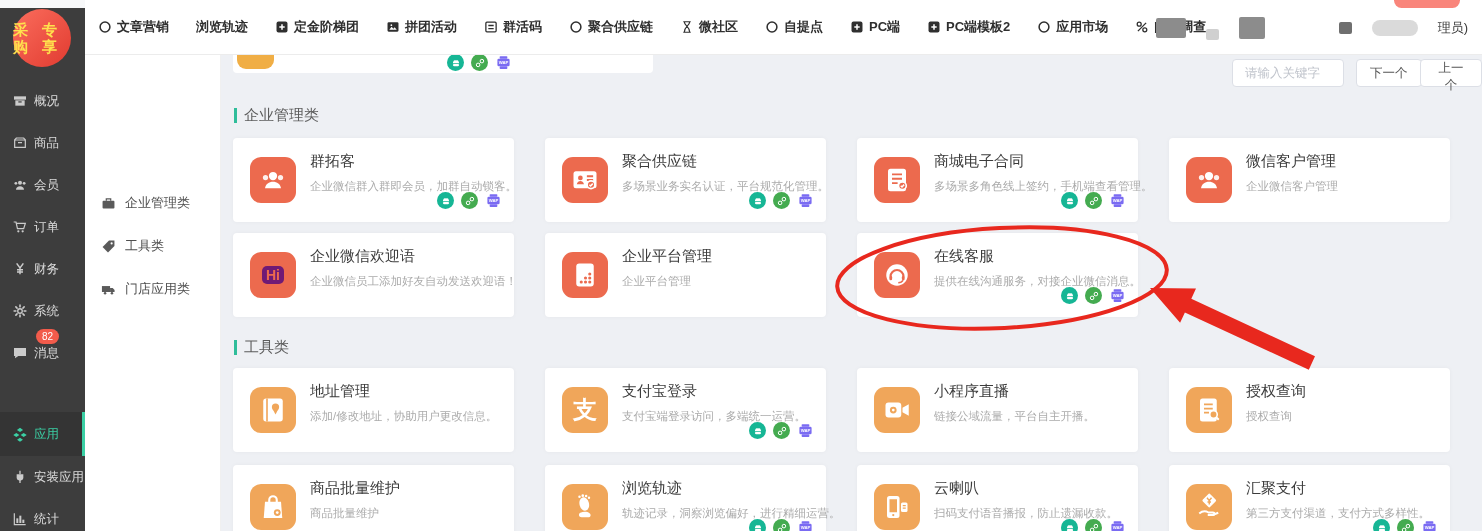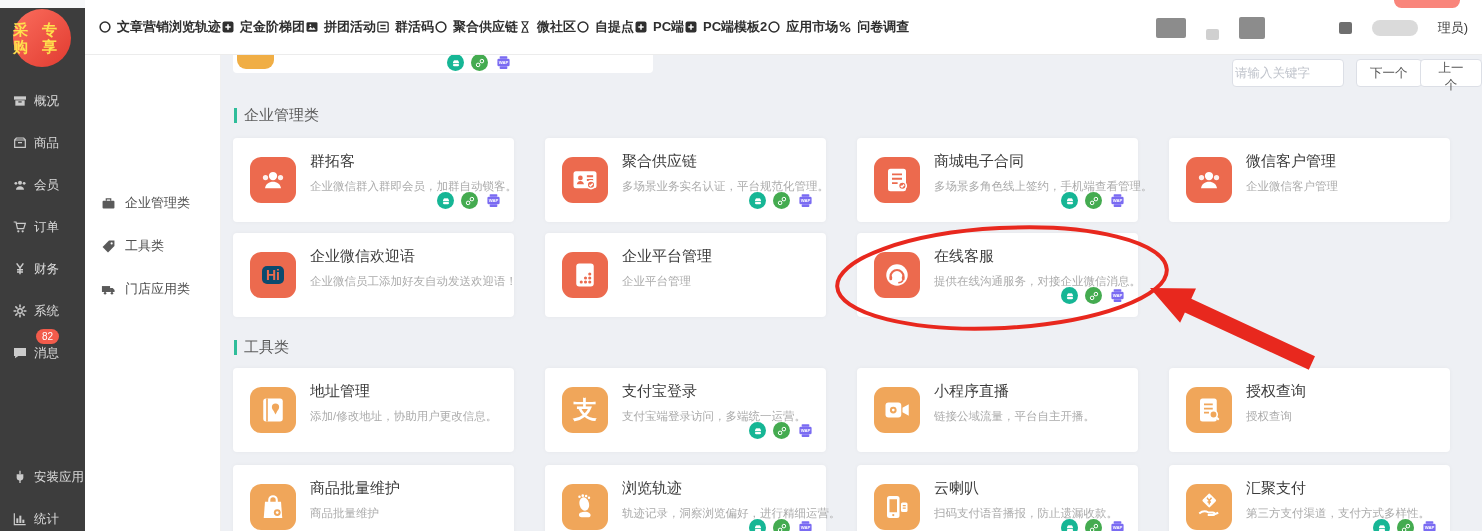--- a/index.html
+++ b/index.html
@@ -15,55 +15,55 @@
   .side-item .ic{width:16px;height:16px;color:#cbcbcb;display:flex;align-items:center;justify-content:center;flex:none}
   .side-item .ic svg{width:16px;height:16px}
   .side-item.active-app{height:44px;background:#343434;border-right:3px solid #3bd0a5;color:#3bd0a5}
   .side-item.active-app .ic{color:#3bd0a5}
   .badge{position:absolute;left:36px;top:-11px;background:#f25b4b;color:#fff;font-size:10px;
          padding:2px 6px;border-radius:9px;line-height:11px}
   #topStrip{position:absolute;left:0;top:0;width:85px;height:8px;background:#f7f8f9;z-index:7}
   
   #topnav{position:absolute;left:85px;top:0;width:1397px;height:55px;background:#fff;z-index:5;
           display:flex;align-items:center;padding-left:13px;box-sizing:border-box;border-bottom:1px solid #ececec}
-  #navItems{display:flex;align-items:flex-end}
+  #navItems{display:flex;gap:27px;align-items:flex-end}
   .nav-item{display:flex;align-items:center;gap:5px;font-size:13px;font-weight:bold;color:#2f2f2f;
             cursor:pointer;white-space:nowrap}
   .nav-item .ic{width:14px;height:14px;display:flex;color:#2f2f2f}
   .nav-item .ic svg{width:14px;height:14px}
   .user{position:absolute;right:14px;top:0;height:55px;display:flex;align-items:center;gap:20px;font-size:13px;color:#3a3a3a}
   .cz{display:inline-block;border-radius:2px}
   #topPill{position:absolute;right:22px;top:-7px;width:66px;height:15px;border-radius:8px;background:#f9857b;z-index:10}
   
   #catSidebar{position:absolute;left:85px;top:55px;width:135px;height:476px;background:#fff;z-index:4;border-right:1px solid #f0f0f0}
   .cat-item{position:absolute;left:0;width:135px;height:34px;display:flex;align-items:center;gap:9px;
             padding-left:16px;box-sizing:border-box;font-size:13px;color:#4f4f4f;cursor:pointer}
   .cat-item .ic{width:15px;height:15px;color:#5a5a5a;display:flex;flex:none}
   .cat-item .ic svg{width:15px;height:15px}
   .cat-item.active{background:#e7f7f1;color:#33bf9d}
   .cat-item.active .ic{color:#33bf9d}
   
   #content{position:absolute;left:220px;top:55px;width:1262px;height:476px;overflow:hidden;background:#eef0f4;z-index:3}
   .search-input{position:absolute;left:1012px;top:4px;width:112px;height:28px;border:1px solid #dcdfe6;border-radius:4px;
-                padding:0 2px;font-size:12.5px;color:#666;background:#fff;box-sizing:border-box;outline:none;
+                padding:0 12px;font-size:12.5px;color:#666;background:#fff;box-sizing:border-box;outline:none;
                 font-family:"Liberation Sans","DejaVu Sans",sans-serif}
   .search-input::placeholder{color:#c0c4cc}
   .btn{position:absolute;top:4px;height:28px;background:#fff;border:1px solid #dcdfe6;border-radius:4px;
        font-size:12.5px;color:#555;padding:0 13px;cursor:pointer;font-family:"Liberation Sans","DejaVu Sans",sans-serif}
   #btnNext{left:1136px}#btnPrev{left:1200px}
   .partial-card{position:absolute;left:13px;top:-26px;width:420px;height:44px;background:#fff;border-radius:4px}
   .py{position:absolute;left:4px;top:14px;width:37px;height:26px;background:#f0ae45;border-radius:9px}
   .sec-header{position:absolute;left:14px;font-size:15px;color:#5c5c5c;display:flex;align-items:center;gap:7px}
   .sec-bar{width:3px;height:15px;background:#2fbd9a;flex:none}
   .card{position:absolute;width:281px;height:84px;background:#fff;border-radius:4px;
         box-shadow:0 0 4px rgba(0,0,0,.04);cursor:pointer}
   .cicon{position:absolute;left:17px;top:19px;width:46px;height:46px;border-radius:11px;
          display:flex;align-items:center;justify-content:center}
   .cicon svg{width:30px;height:30px}
-  .hitxt{background:#0c4a6e;border-radius:5px;padding:1px 4px;font-weight:bold;font-size:14px}
+  .hitxt{background:#701a75;border-radius:5px;padding:1px 4px;font-weight:bold;font-size:14px}
   .zhitxt{color:#fff;font-weight:bold;font-size:24px}
   .ct{position:absolute;left:77px;top:14px;font-size:15px;font-weight:normal;color:#3c3c3c;white-space:nowrap}
   .cd{position:absolute;left:77px;top:41px;font-size:11.5px;color:#ababab;width:200px;line-height:15px;white-space:nowrap}
   .trio{position:absolute;right:12px;top:54px;display:flex;gap:7px;align-items:center}
   .pf{width:17px;height:17px;border-radius:50%;display:flex;align-items:center;justify-content:center;cursor:pointer}
   .pf svg{width:12px;height:12px}
   .pf.sq{background:transparent!important;border-radius:0}
   .pf.sq svg{width:17px;height:17px}
   #annot{position:absolute;left:0;top:0;width:1482px;height:531px;z-index:9;pointer-events:none}
 </style>
@@ -142,20 +142,28 @@
     </div>
       <div class="side-item" style="top:340px">
       <span class="ic">
           <svg viewBox="0 0 24 24">
             <path fill="currentColor" d="M3 4.5h18v12H9.5L4.5 20l.3-3.5H3z"></path>
           </svg>
         </span>
         <span>消息</span>
       <span class="badge">82</span>
     </div>
+      <div class="side-item active-app" style="top:412px">
+      <span class="ic">
+          <svg viewBox="0 0 24 24">
+            <path fill="currentColor" d="M12 2.8l4.6 3.1L12 9 7.4 5.9zM6.5 10.4l4.6 3.1-4.6 3.1-4.6-3.1zM17.5 10.4l4.6 3.1-4.6 3.1-4.6-3.1zM12 17.6l4.4 3-4.4 3-4.4-3z"></path>
+          </svg>
+        </span>
+        <span>应用</span>
+    </div>
       <div class="side-item" style="top:464px">
       <span class="ic">
           <svg viewBox="0 0 24 24">
             <path fill="currentColor" d="M11 2.5h2V8h-2z"></path>
             <path fill="currentColor" d="M7 8h10v4.5a5 5 0 0 1-10 0z"></path>
             <path fill="currentColor" d="M11 16h2v5h-2z"></path>
           </svg>
         </span>
         <span>安装应用</span>
     </div>

